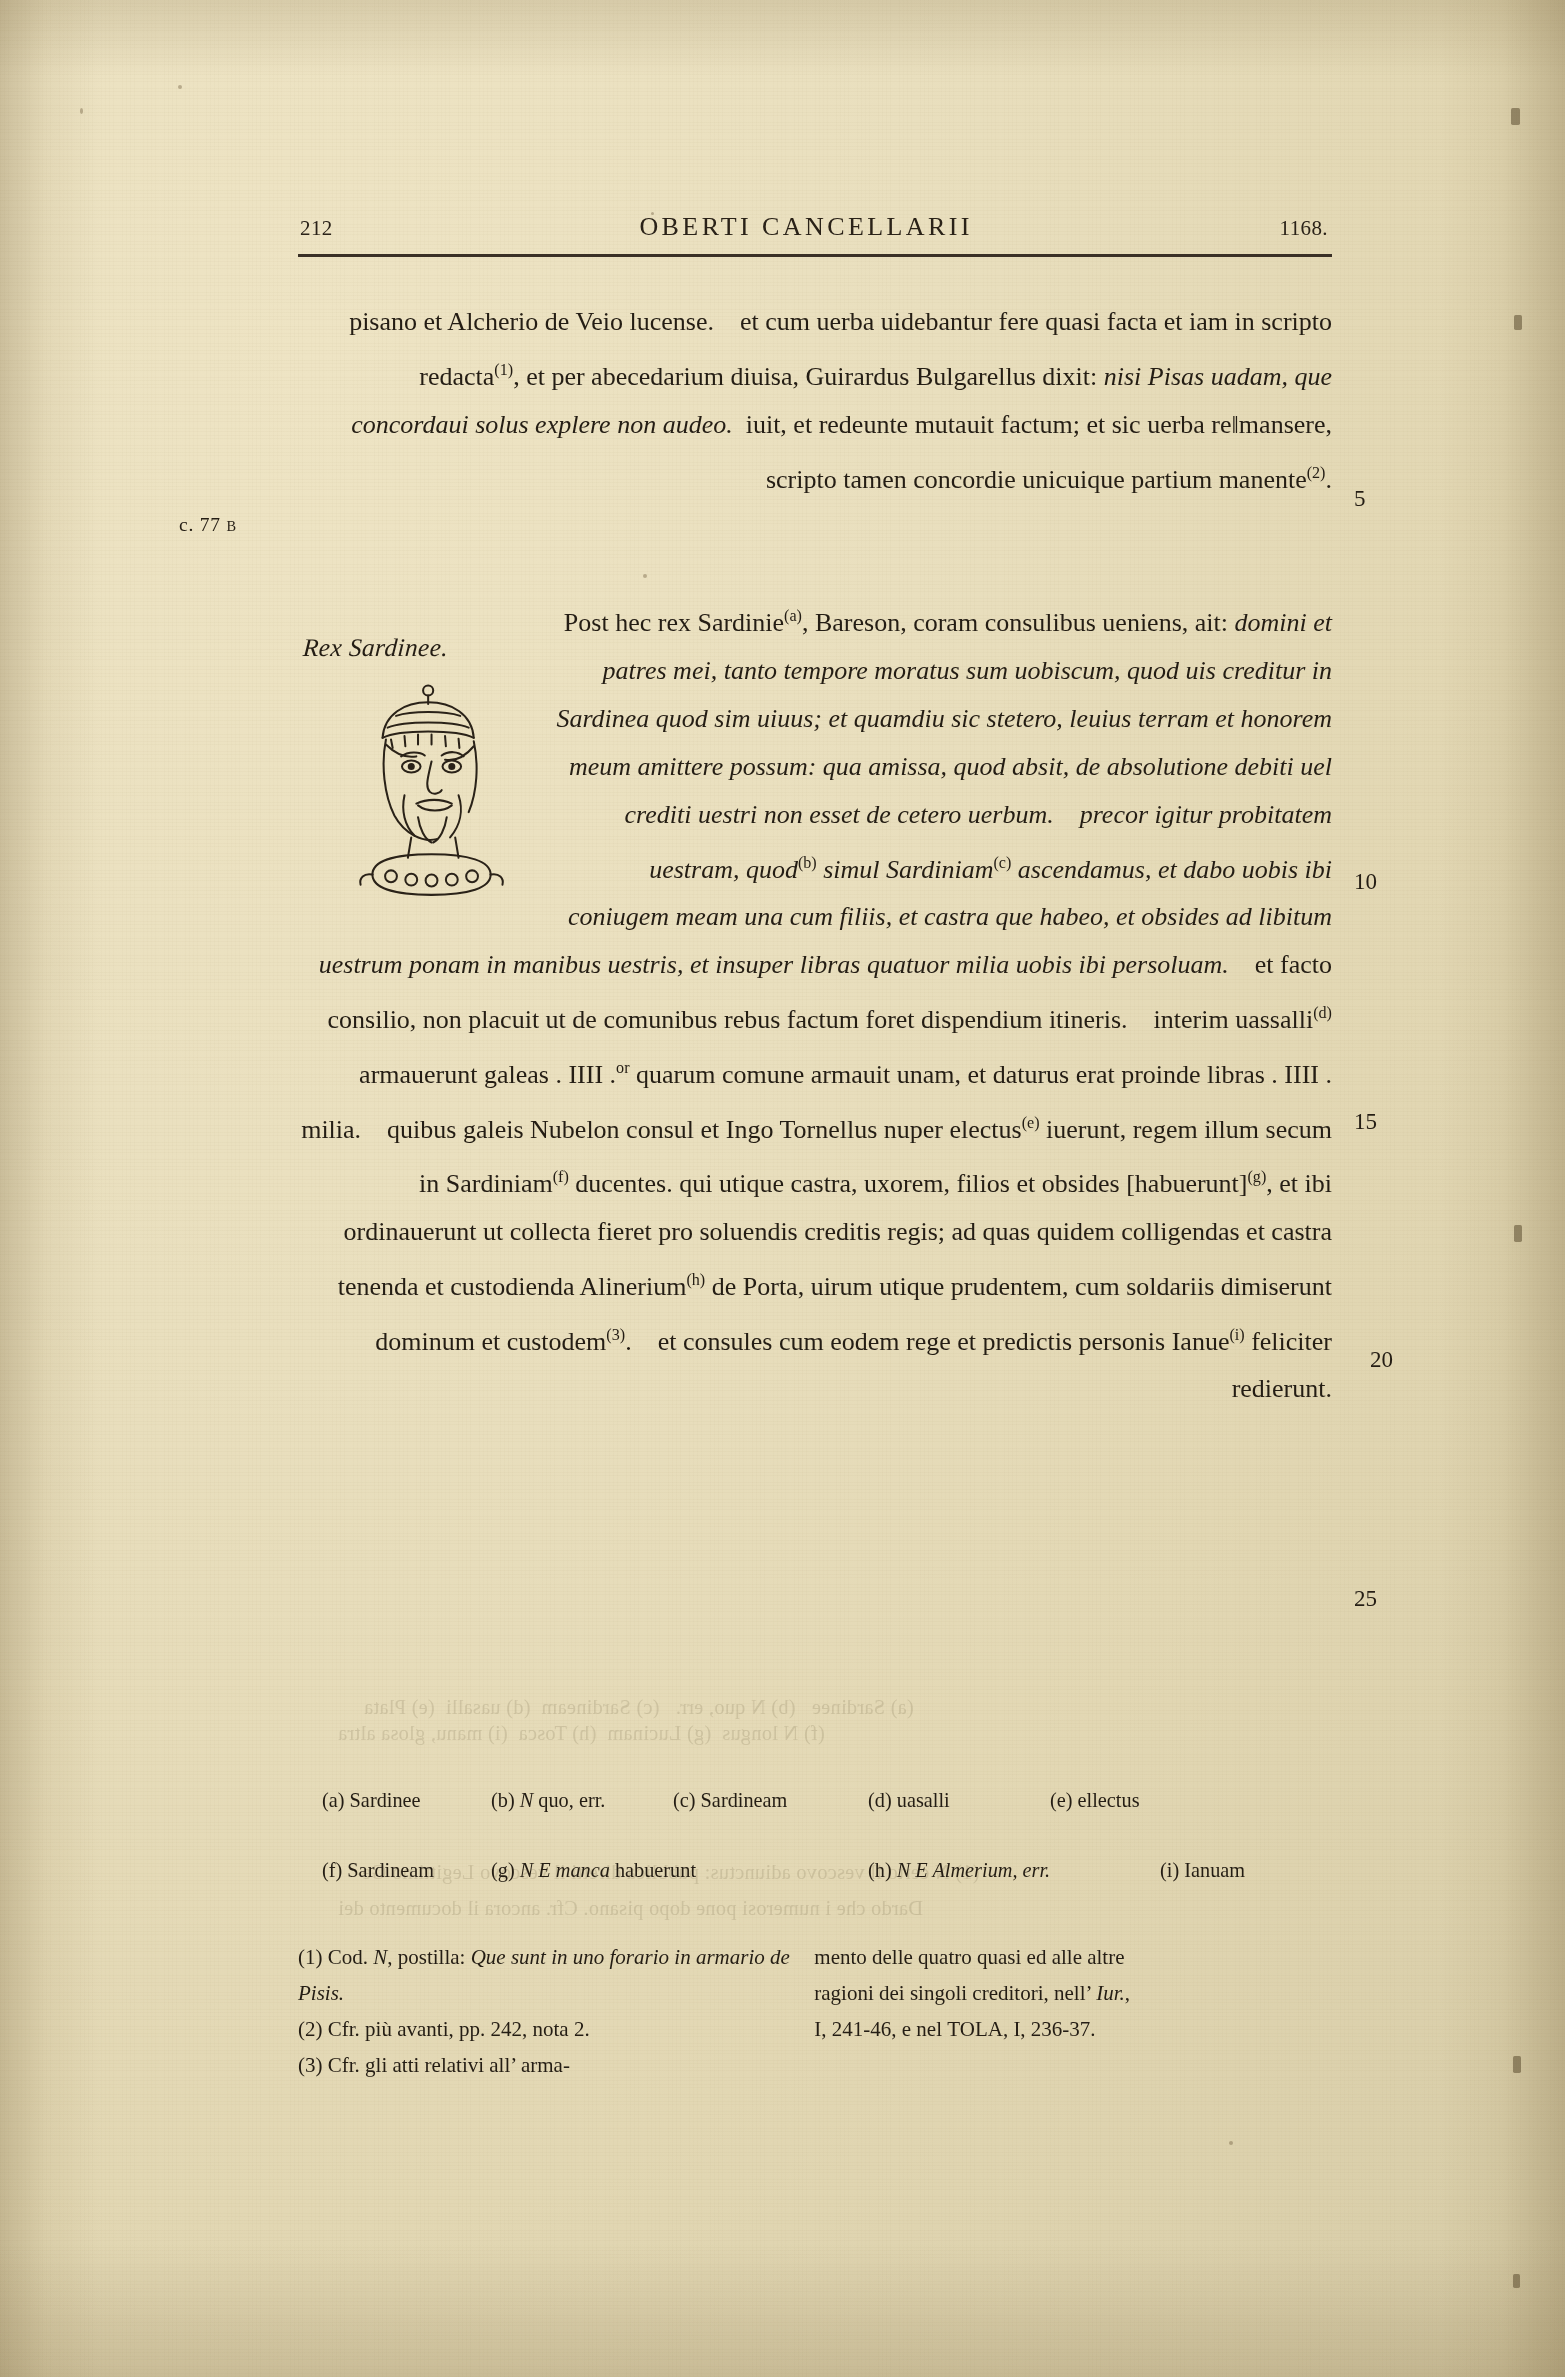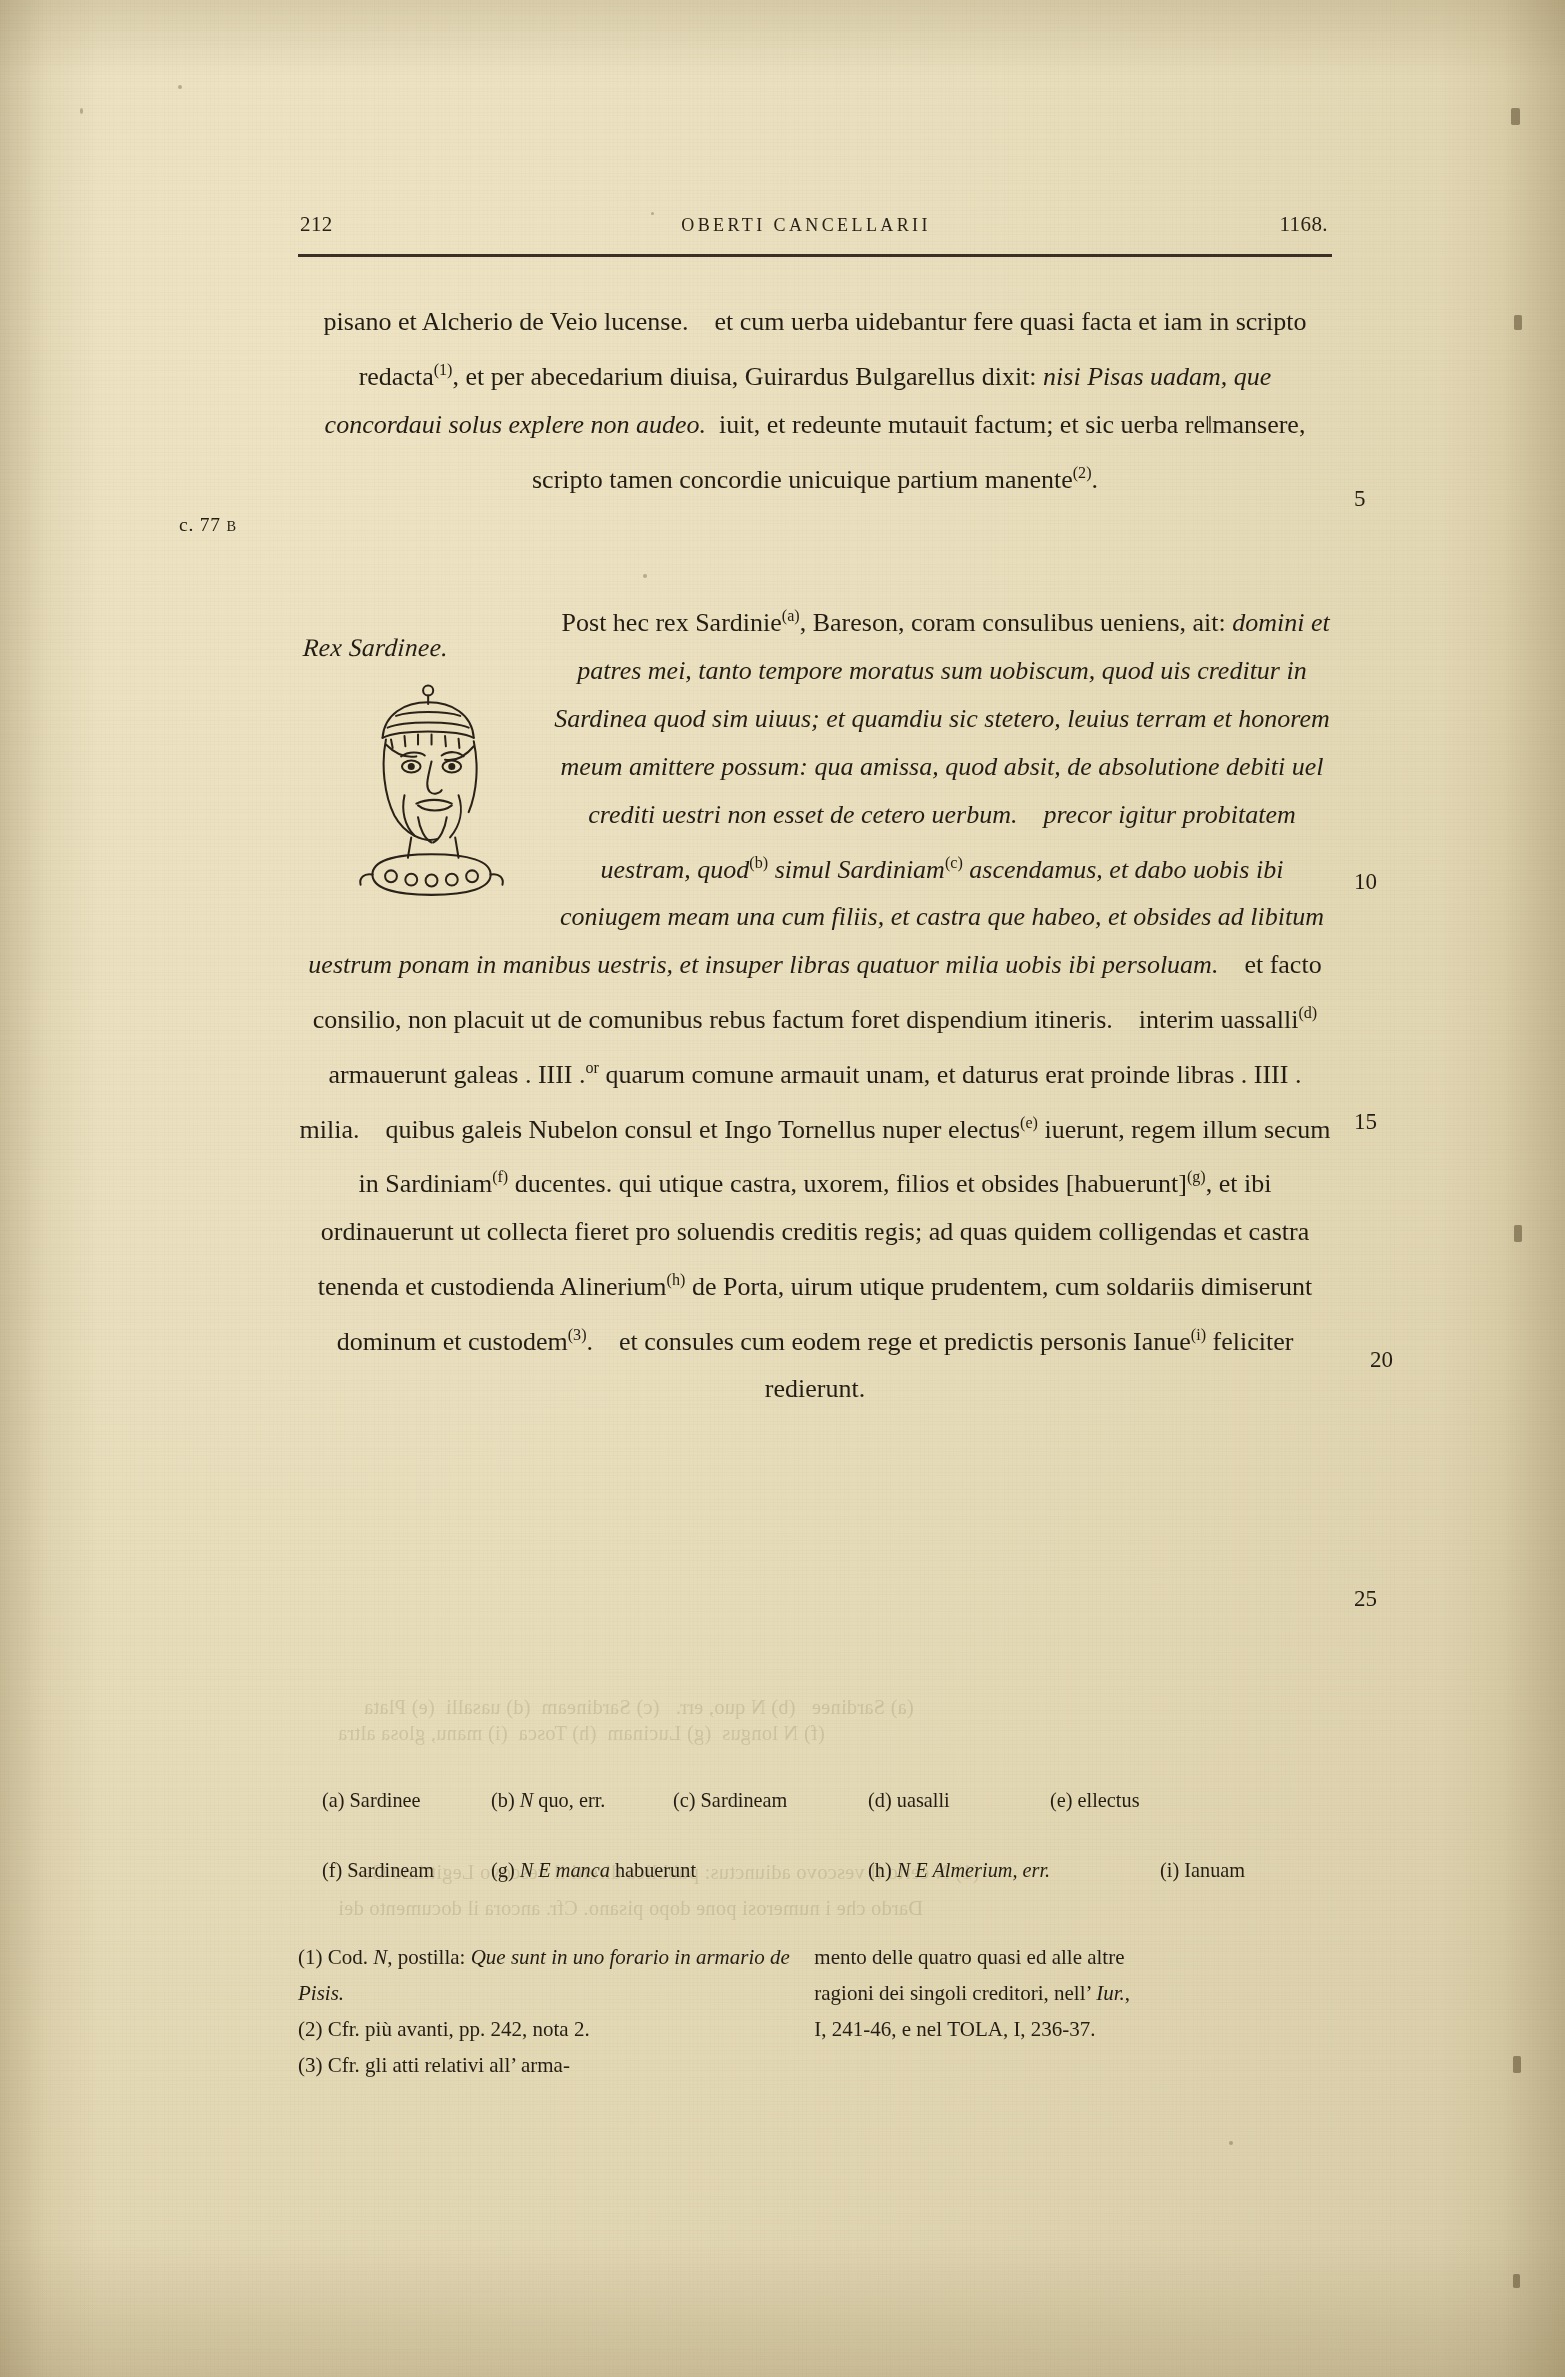--- a/index.html
+++ b/index.html
@@ -79,21 +79,21 @@
     align-items: baseline;
     justify-content: space-between;
     color: #2a2218;
     gap: 15px;
   }
   .head .folio {
     font-size: 21px;
     letter-spacing: 0.4px;
   }
   .head .title {
-    font-size: 18px;
+    font-size: 26px;
     letter-spacing: 3.4px;
   }
   .rule {
     position: absolute;
     left: 298px;
     top: 254px;
     width: 1034px;
     height: 2.5px;
     background: #3a3026;
   }
@@ -116,21 +116,21 @@
   }
   .smallcaps {
     font-variant: small-caps;
   }
 
   p.para {
     margin: 0;
     text-align: justify;
     text-justify: inter-word;
   }
-  p.para:last-child { text-align: center; }
+  p.para:last-child { text-align: right; }
 
   
   .linenums {
     position: absolute;
     left: 1354px;
     top: 298px;
     width: 59px;
     color: #241d14;
     font-size: 23px;
   }

